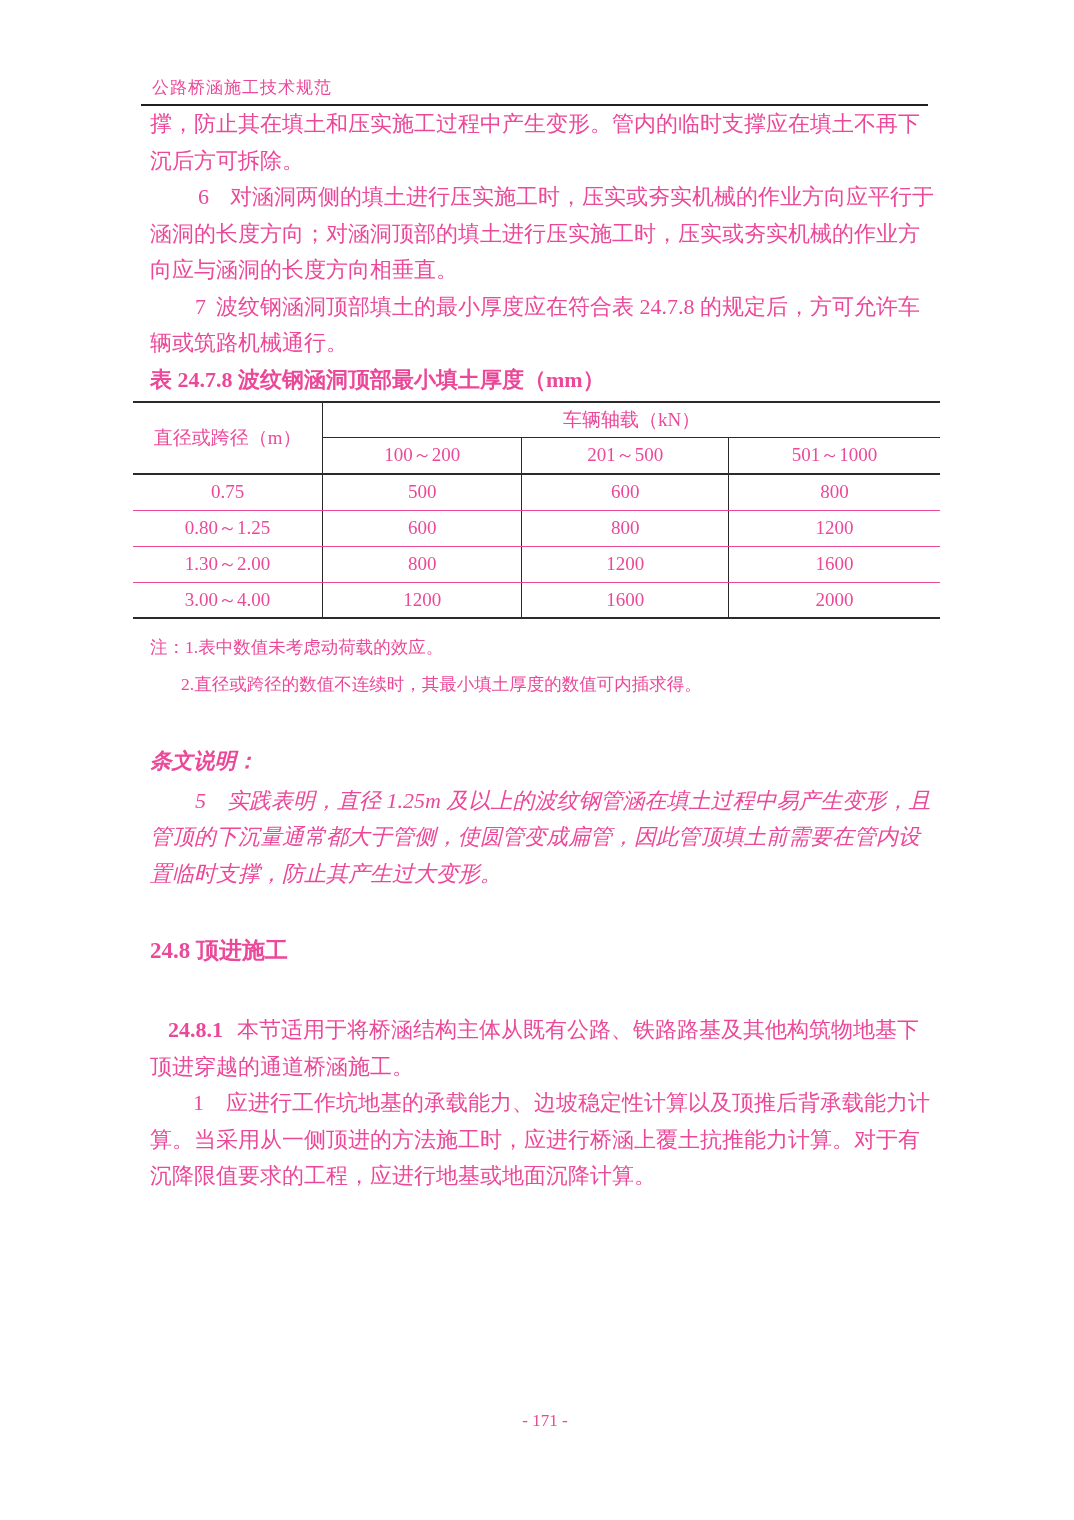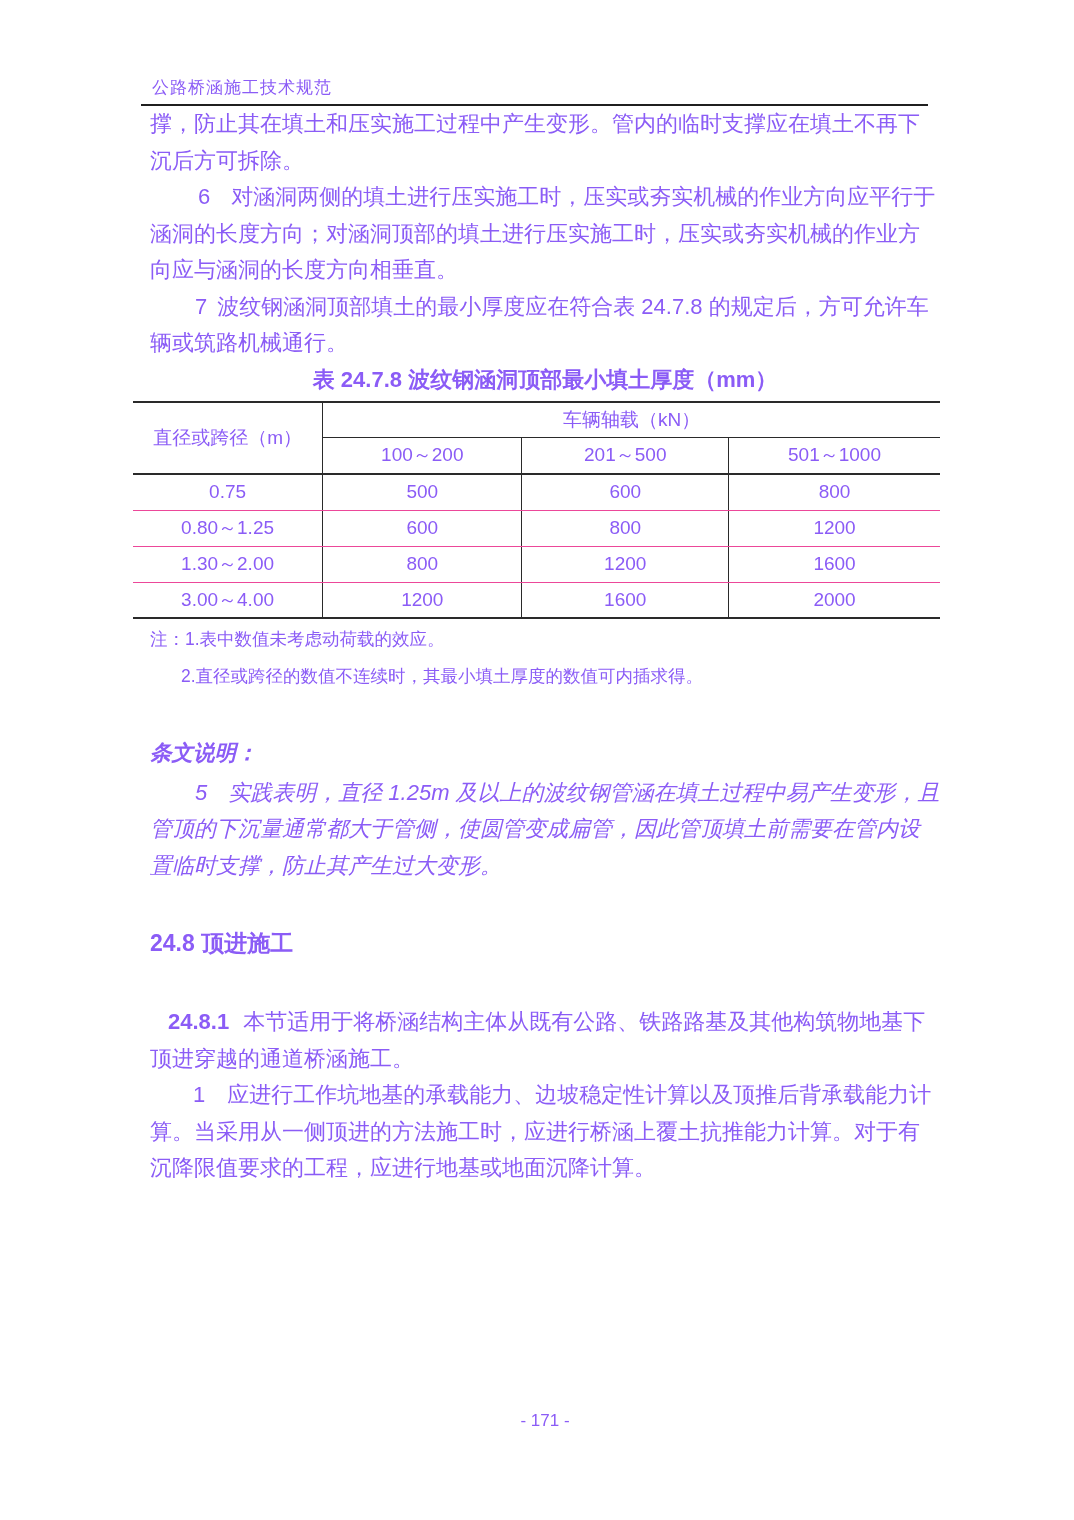--- a/index.html
+++ b/index.html
@@ -1,22 +1,22 @@
 <!DOCTYPE html>
 <html><head>
 <meta charset="utf-8">
 <style>
   html,body { margin:0; padding:0; background:#e8e8e8; }
   .page {
     position: relative;
     width: 1074px; height: 1520px;
     margin: 0 auto;
     background: #ffffff;
-    color: #8b5cf6;
-    font-family: Liberation Sans, sans-serif;
+    color: #ec4899;
+    font-family: Liberation Serif, serif;
     overflow: hidden;
   }
   .running-header {
     margin: 78px 0 0 141px;
     width: 776px;
     border-bottom: 2px solid #1f1f1f;
     padding: 0 0 7px 11px;
     font-size: 17px;
     line-height: 19px;
     letter-spacing: 1px;
@@ -27,21 +27,21 @@
 
   .p-cont { margin-top: 37px; }
 
   .p-num6 { text-indent: 48px; }
   .num-gap-wide { margin-right: 21px; }
   .p-num7 { text-indent: 45px; }
   .num-gap-narrow { margin-right: 10px; }
 
   .table-title {
     margin-top: 0;
-    text-align: center;
+    text-align: left;
     font-weight: bold;
     font-size: 21px;
     line-height: 36.5px;
   }
 
   table.spec-table {
     margin-left: -17px;
     margin-top: 3px;
     width: 807px;
     border-collapse: collapse;
@@ -61,21 +61,21 @@
   .col-3 { width: 25.6%; }
   .col-4 { width: 26.2%; }
   .row-group-hdr { height: 35px; }
   .row-sub-hdr  { height: 37px; }
   .row-data     { height: 36px; }
   .v-line-left { border-left: 1px solid #2a2a2a; }
   .hdr-split   { border-bottom: 1px solid #2a2a2a; }
   .hdr-bottom  { border-bottom: 2px solid #2a2a2a; }
   .row-line    { border-bottom: 1px solid #ec4899; }
 
-  .table-notes { margin-top: 2px; }
+  .table-notes { margin-top: 10px; }
   .table-notes p { font-size: 17.5px; line-height: 37px; }
   .note-2 { padding-left: 31px; }
 
   .commentary { font-style: italic; }
   .commentary-heading {
     margin-top: 40px !important;
     font-weight: bold;
     font-size: 21.5px !important;
   }
   .commentary-item { margin-top: 3px !important; text-indent: 45px; }

